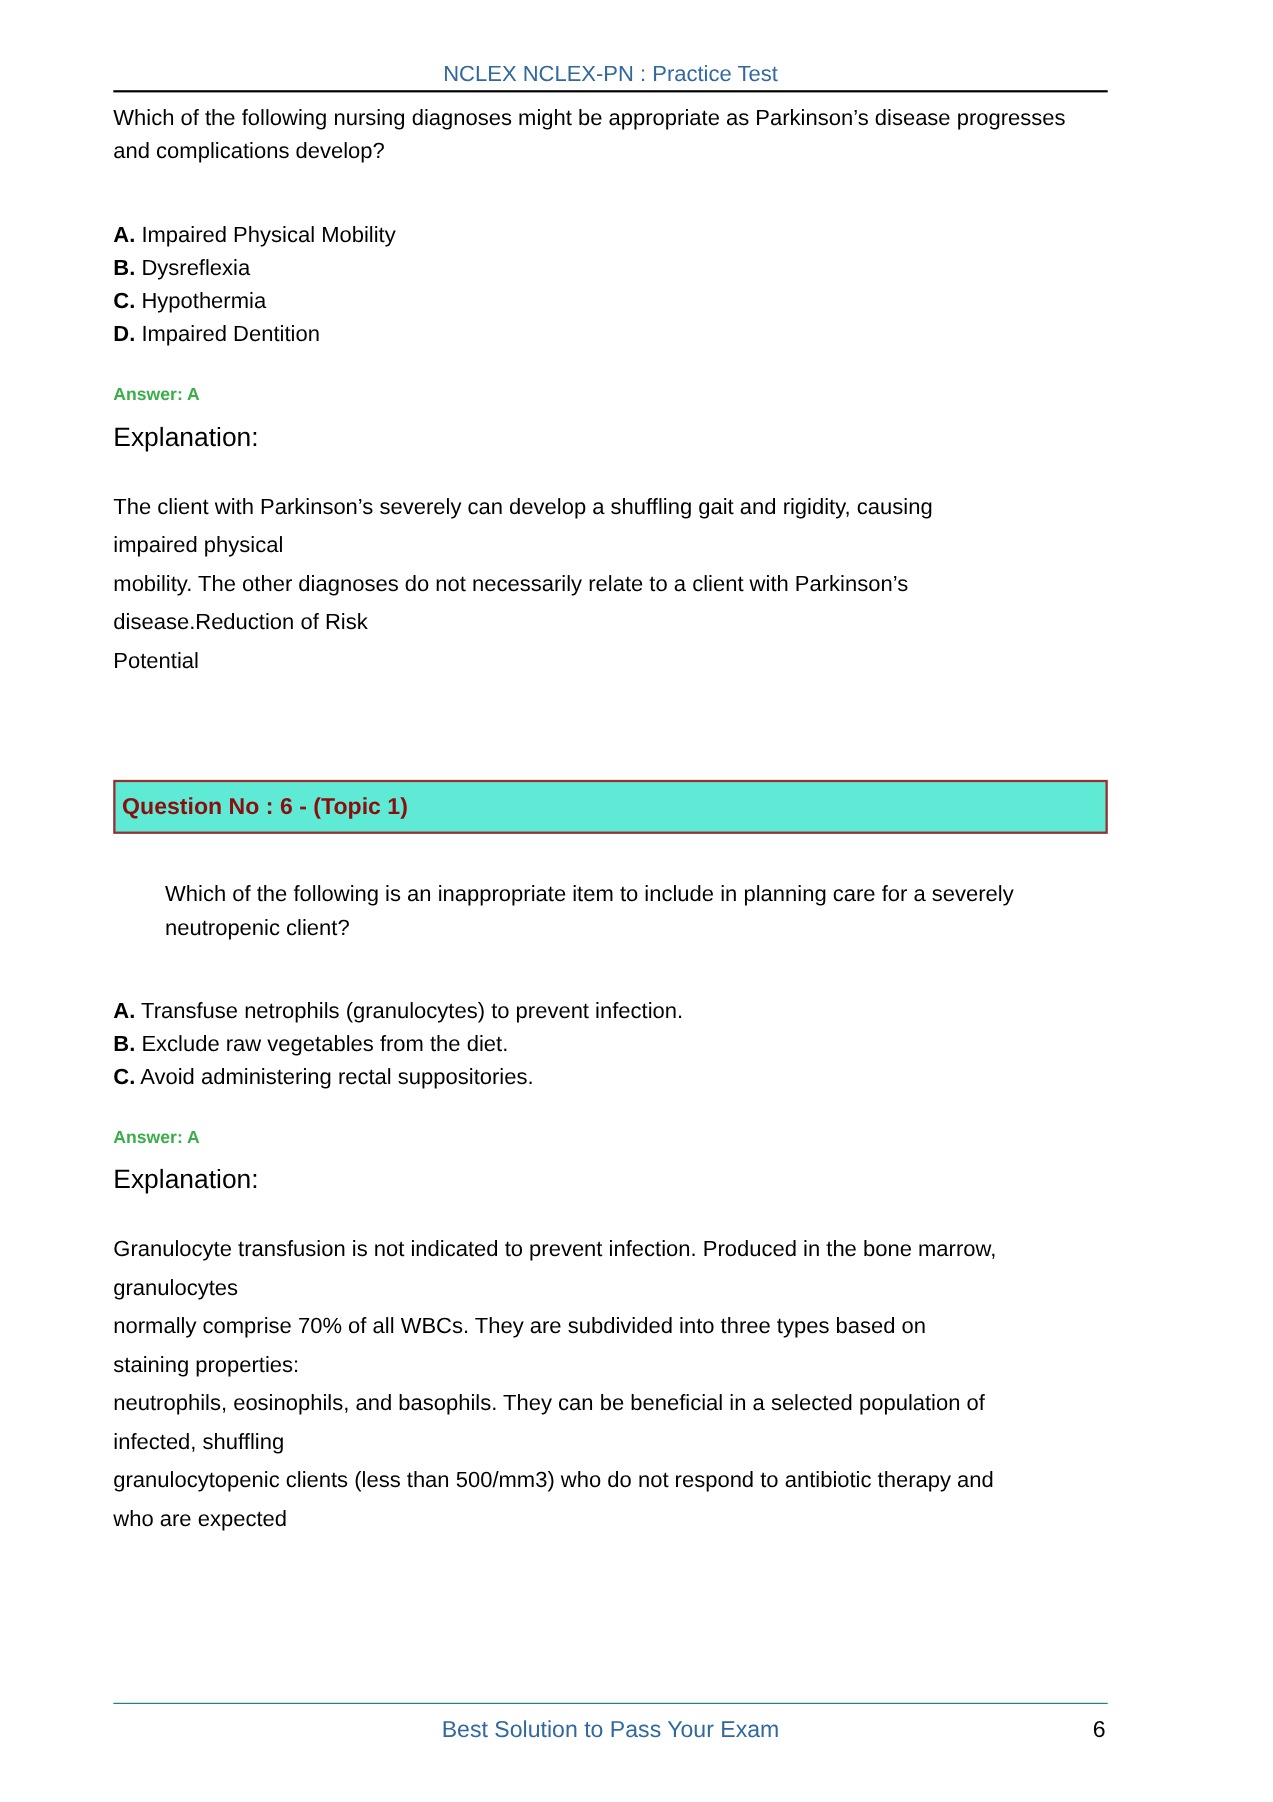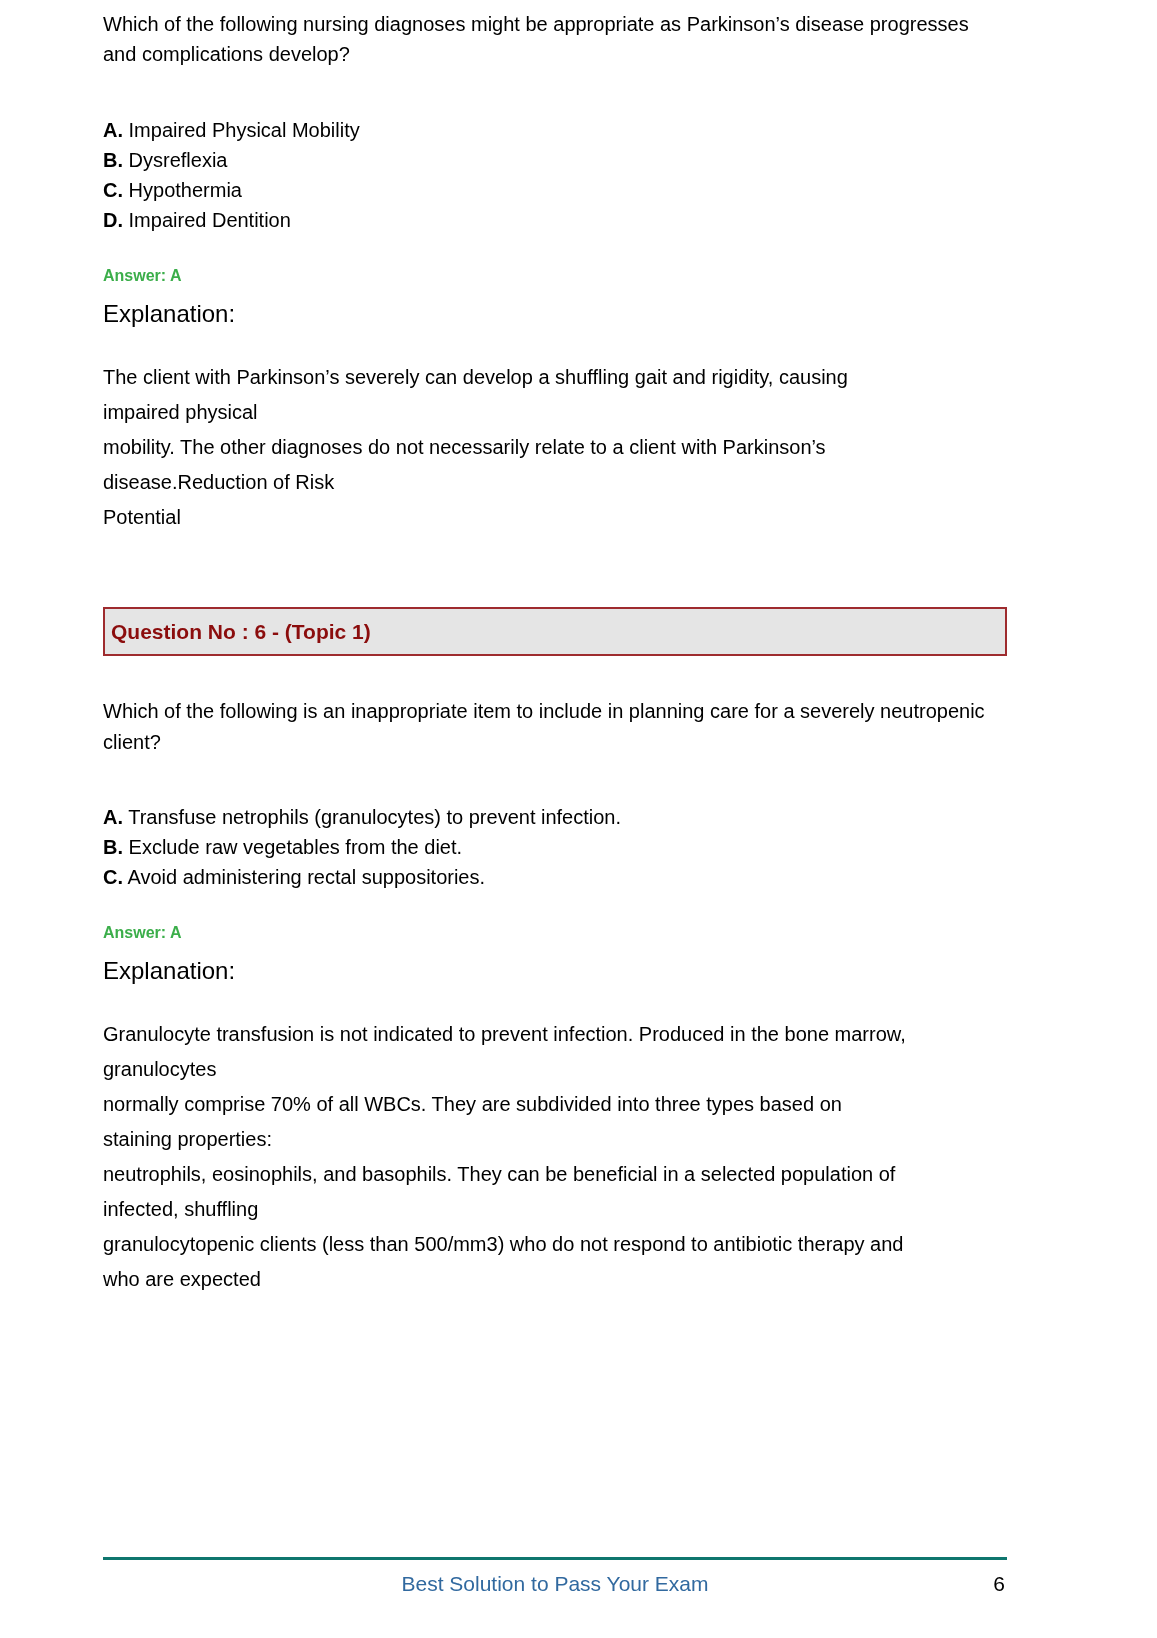--- a/index.html
+++ b/index.html
@@ -28,21 +28,21 @@
     font-size: 20px;
     line-height: 22px;
     padding-bottom: 3px;
   }
   
   .q-text {
     margin-top: 9px;
     font-size: 20px;
     line-height: 30px;
   }
-  .q6-text { margin-top: 40px; line-height: 31px; }
+  .q6-text { margin-top: 40px; line-height: 31px; margin-left: 47px; }
   
   .options { margin-top: 46px; }
   .options-q6 { margin-top: 44px; }
   .option { font-size: 20px; line-height: 30px; }
   .option .letter { font-weight: bold; }
   
   .answer {
     margin-top: 26px;
     color: #3BAE4A;
     font-weight: bold;
@@ -56,38 +56,38 @@
     line-height: 30px;
   }
   .expl-para { margin-top: 31px; }
   .expl-line {
     font-size: 20px;
     line-height: 35px;
     white-space: nowrap;
   }
   
   .question-box {
-    margin-top: 72px;
+    margin-top: 90px;
     border: 2px solid #9E2B2E;
-    background: #e5e5e5;
+    background: #5eead4;
     padding: 11px 8px 10px 6px;
   }
   .question-box-title {
     color: #8B0D0D;
     font-weight: bold;
     font-size: 21px;
     line-height: 24px;
   }
   
   .footer {
     position: absolute;
     top: 1548px;
     left: 103px;
     right: 150px;
-    border-top: 3px solid #0f766e;
+    border-top: 1px solid #0f766e;
     padding-top: 12px;
     text-align: center;
   }
   .footer-text {
     color: #31699F;
     font-size: 21px;
     line-height: 24px;
   }
   .footer-pagenum {
     position: absolute;
@@ -96,20 +96,23 @@
     color: #000000;
     font-size: 21px;
     line-height: 24px;
   }
 </style>
 </head>
 <body>
 
 <div class="page">
 
+  <div class="header">
+    <span class="header-title">NCLEX NCLEX-PN : Practice Test</span>
+  </div>
 
   <div class="q-text">Which of the following nursing diagnoses might be appropriate as Parkinson’s disease progresses and complications develop?</div>
 
   <div class="options">
     <div class="option"><span class="letter">A.</span> <span>Impaired Physical Mobility</span></div>
     <div class="option"><span class="letter">B.</span> <span>Dysreflexia</span></div>
     <div class="option"><span class="letter">C.</span> <span>Hypothermia</span></div>
     <div class="option"><span class="letter">D.</span> <span>Impaired Dentition</span></div>
   </div>
 

